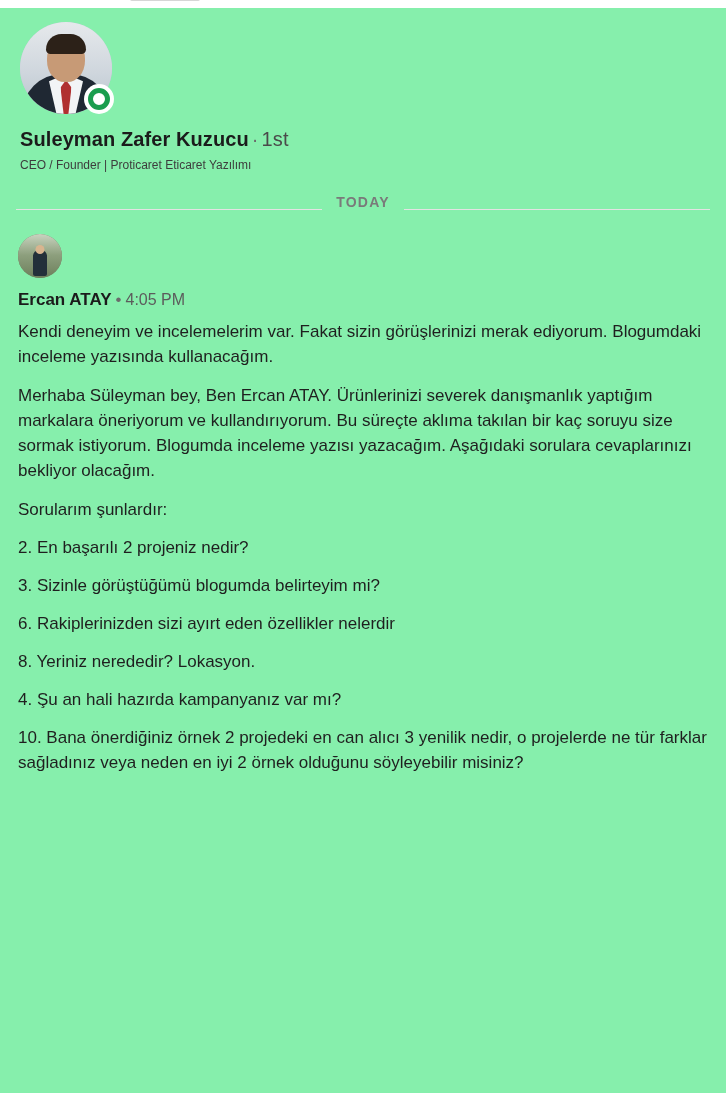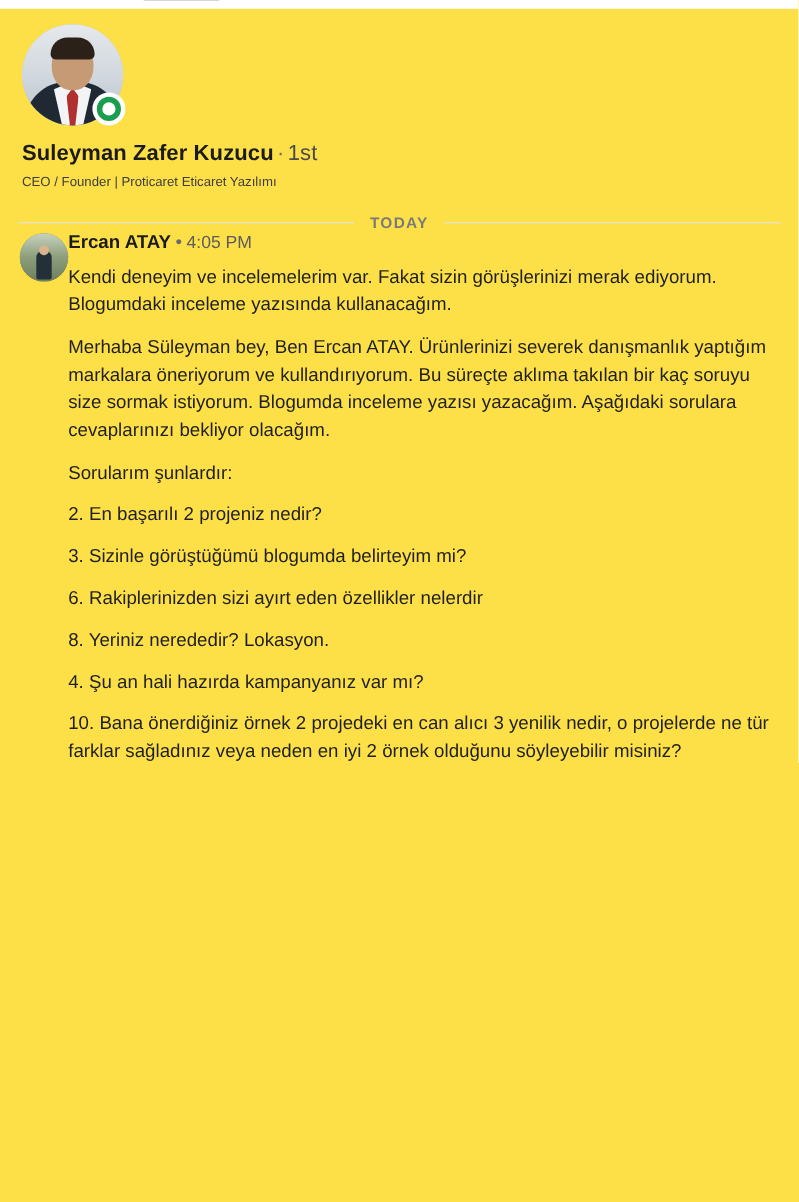--- a/index.html
+++ b/index.html
@@ -8,21 +8,21 @@
     height: 1093px;
     background: #ffffff;
     font-family: "Liberation Sans", sans-serif;
     color: #000000;
     overflow: hidden;
   }
   .page {
     width: 726px;
     height: 1093px;
     position: relative;
-    background: #fde047;
+    background: #86efac;
   }
 
   
   .top-strip {
     height: 8px;
     width: 100%;
     background: #ffffff;
     position: relative;
   }
   .top-strip .ghost {
@@ -130,39 +130,42 @@
   .headline {
     margin-top: 7px;
     font-size: 12px;
     color: #3d3d3d;
   }
 
   
   .today-row {
     margin: 22px 16px 0 16px;
     display: flex;
-    align-items: center;
+    align-items: flex-end;
     gap: 14px;
   }
   .today-row .rule {
     flex: 1;
     height: 1px;
     background: #e3e3e3;
   }
   .today-row .today {
     font-size: 14px;
     letter-spacing: 1.2px;
     color: #7a7a7a;
     font-weight: 600;
   }
 
   
   .message {
+    margin-top: 22px;
     padding: 0 18px 0 18px;
     display: flex;
+    gap: 12px;
+    flex-direction: column;
   }
   .avatar-sm {
     width: 44px;
     height: 44px;
     min-width: 44px;
     border-radius: 50%;
     overflow: hidden;
     position: relative;
     background: #6c7f5e;
     margin-top: 2px;

